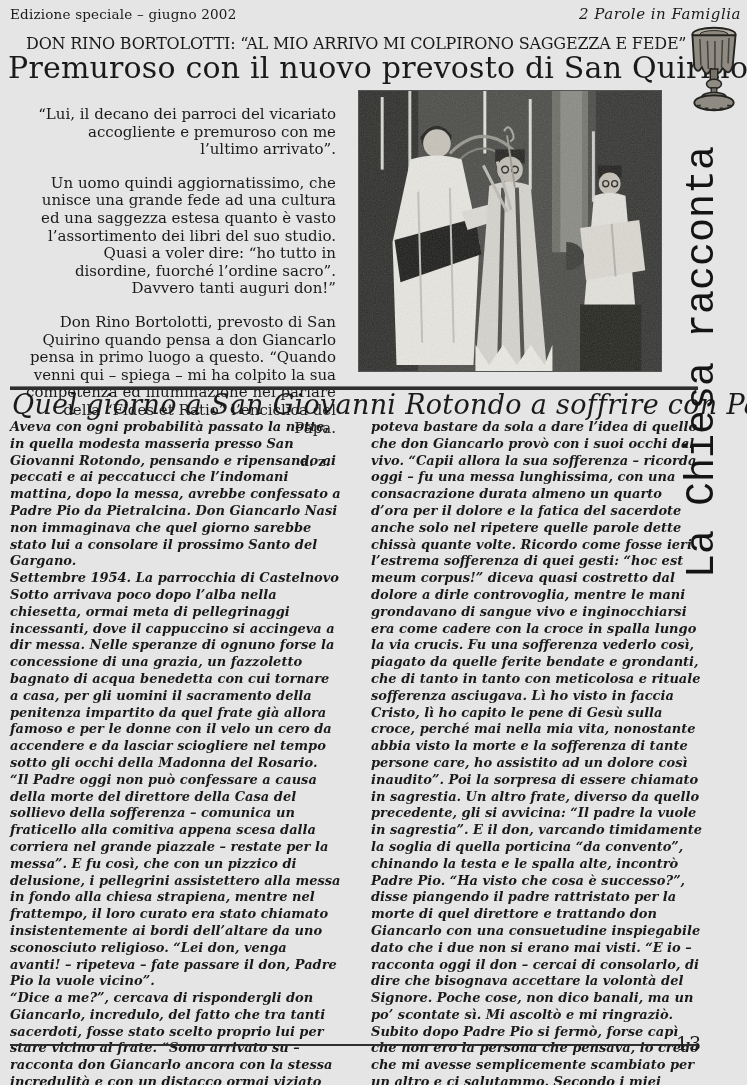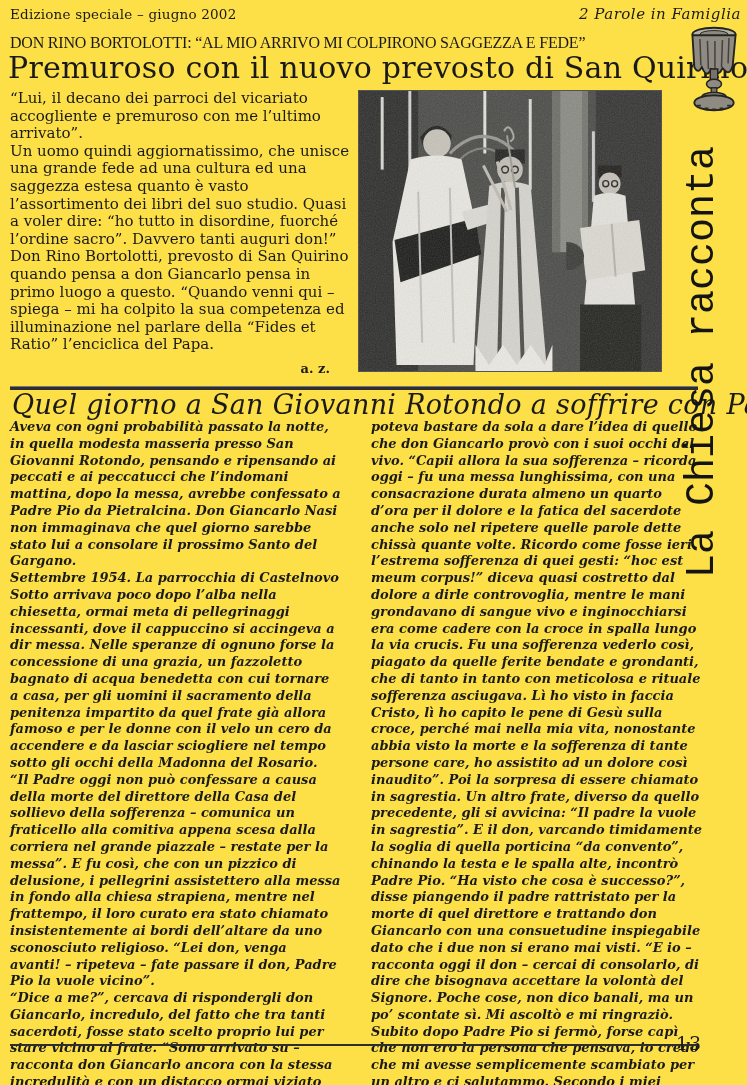--- a/index.html
+++ b/index.html
@@ -1,50 +1,50 @@
 <!DOCTYPE html>
 <html><head>
 <meta charset="utf-8">
 <style>
   html,body{margin:0;padding:0;background:#888;}
   .page{
     position:relative;
     width:747px;height:1085px;
-    background:#fde047;
+    background:#e5e5e5;
     color:#1a1a1a;
     font-family:"DejaVu Serif", serif;
     overflow:hidden;
     margin:0 auto;
   }
   .edition{
     position:absolute;left:10px;top:6px;
     font-size:13.5px;letter-spacing:.2px;
   }
   .masthead{
     position:absolute;right:6px;top:5px;
     font-style:italic;font-size:15px;letter-spacing:.5px;
     font-family:"DejaVu Serif", serif;
   }
   .kicker{
-    position:absolute;left:10px;top:34px;
-    font-size:16px;letter-spacing:-.2px;white-space:nowrap;font-family:Liberation Serif, serif;
+    position:absolute;left:26px;top:34px;
+    font-size:16px;letter-spacing:-.2px;white-space:nowrap;
   }
   .title1{
     position:absolute;left:8px;top:50px;
     font-size:30px;font-weight:400;white-space:nowrap;letter-spacing:.2px;
   }
   .a1-row{
     position:absolute;left:10px;top:90px;width:652px;
     display:flex;align-items:flex-start;
   }
   .a1-text{
     width:342px;flex:0 0 342px;
     font-size:15px;line-height:17.6px;
   }
-  .a1-text p{margin:0;}
+  .a1-text p{margin:16px;text-align:right;}
   .a1-sig{
     text-align:right;padding-right:22px;
     font-weight:bold;font-size:13px;margin-top:6px;
   }
   .photo{
     margin-left:6px;width:304px;height:280px;
     border:1px solid #555;background:#3c3c3a;
   }
   .photo svg{display:block;width:100%;height:100%;}
   .rule1{

